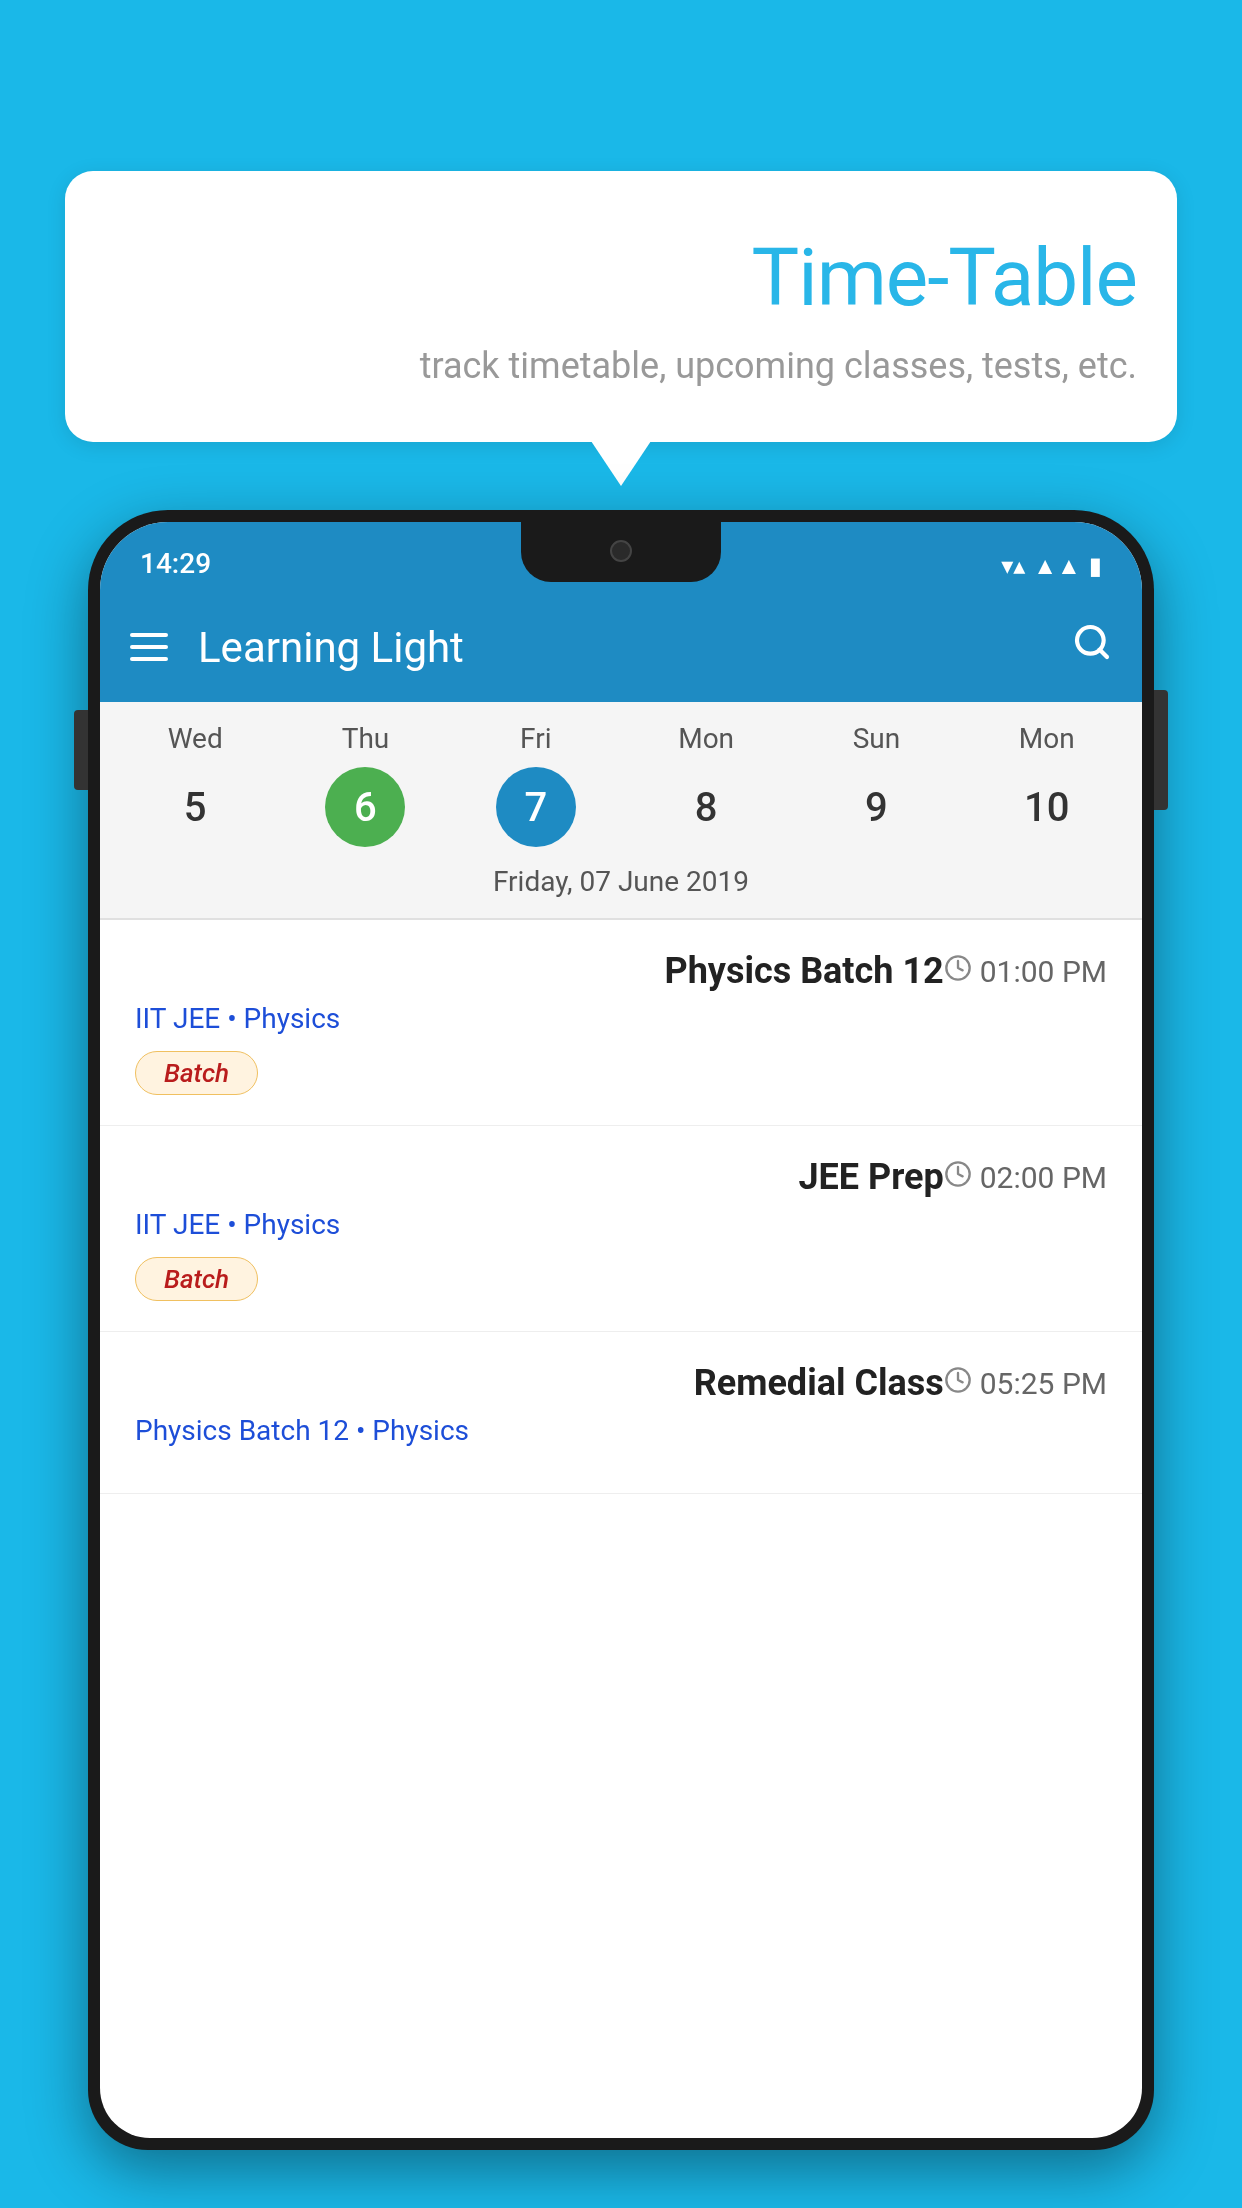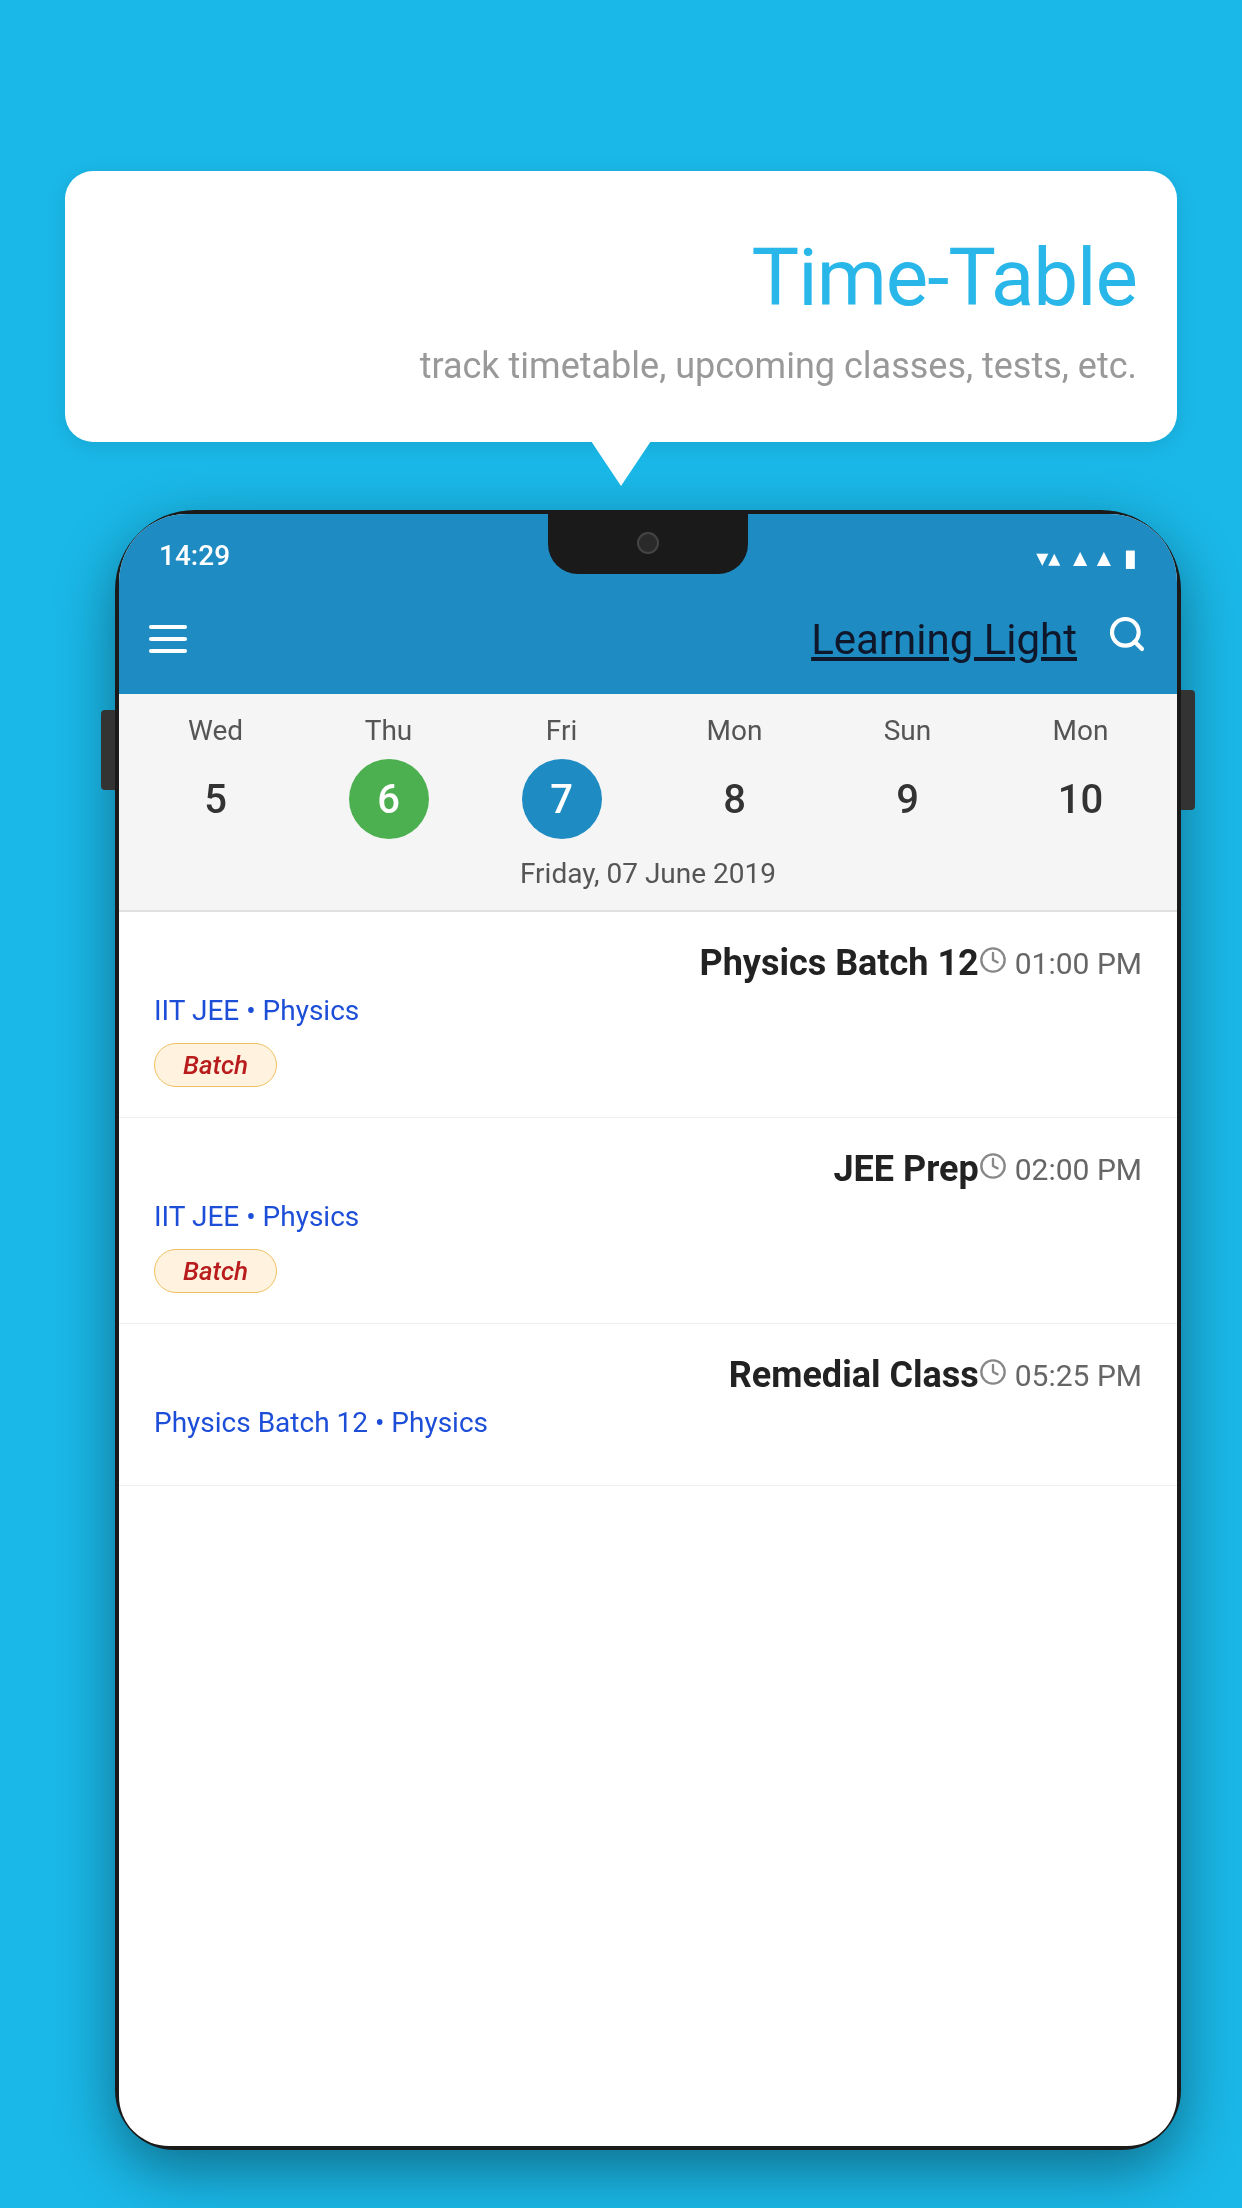--- a/index.html
+++ b/index.html
@@ -64,26 +64,25 @@
       position: absolute;
       top: 510px;
       left: 88px;
       right: 88px;
       bottom: 0;
     }
 
     .phone-outer {
       background: #1a1a1a;
       border-radius: 80px 80px 60px 60px;
-      padding: 4px;
+      padding: 12px;
       width: 100%;
       height: 1640px;
       position: relative;
       box-shadow: 0 20px 60px rgba(0,0,0,0.4);
-      margin-left: 27px;
     }
 
     
     .phone-outer::before {
       content: '';
       position: absolute;
       left: -14px;
       top: 200px;
       width: 14px;
       height: 80px;
@@ -187,25 +186,24 @@
     .hamburger-icon span {
       display: block;
       width: 38px;
       height: 4px;
       background: white;
       border-radius: 2px;
     }
 
     .app-title {
       flex: 1;
-      color: #0f172a;
+      color: #ffffff;
       font-size: 42px;
       font-weight: 400;
-      text-align: right;
-      text-decoration: underline;
+      text-align: left;
     }
 
     .search-icon-btn {
       color: white;
       font-size: 42px;
       cursor: pointer;
     }
 
     
     .calendar-strip {

